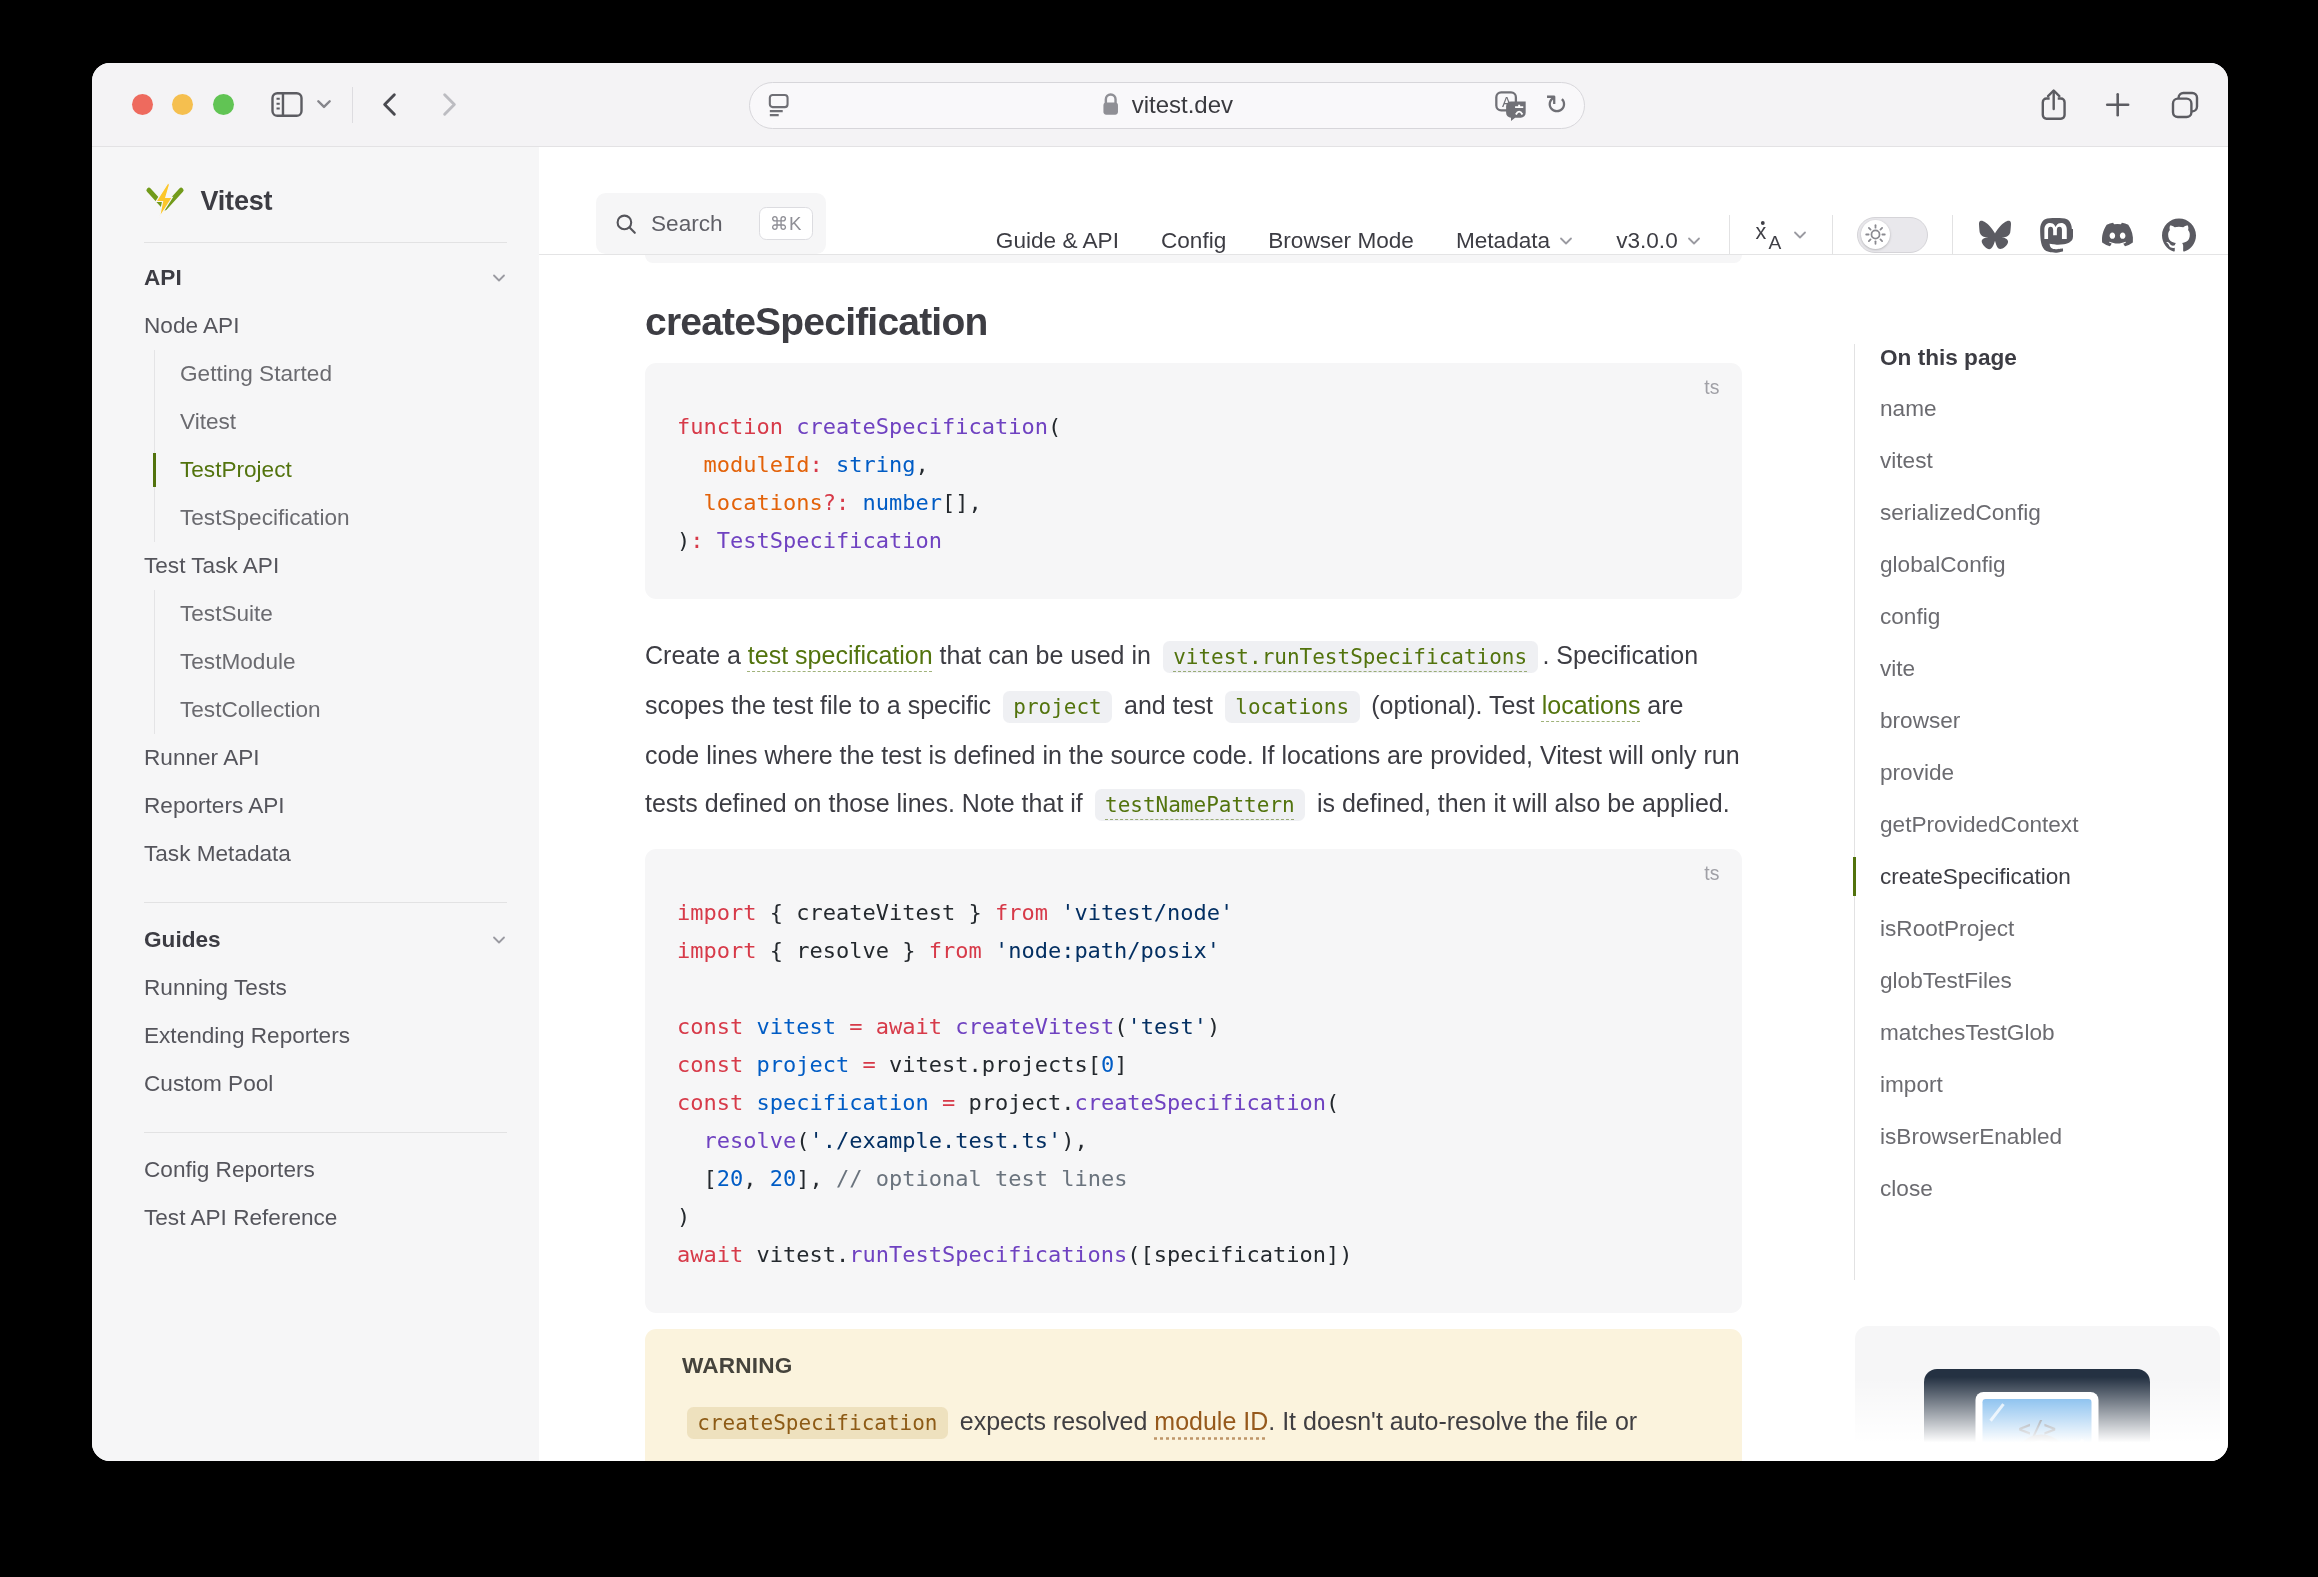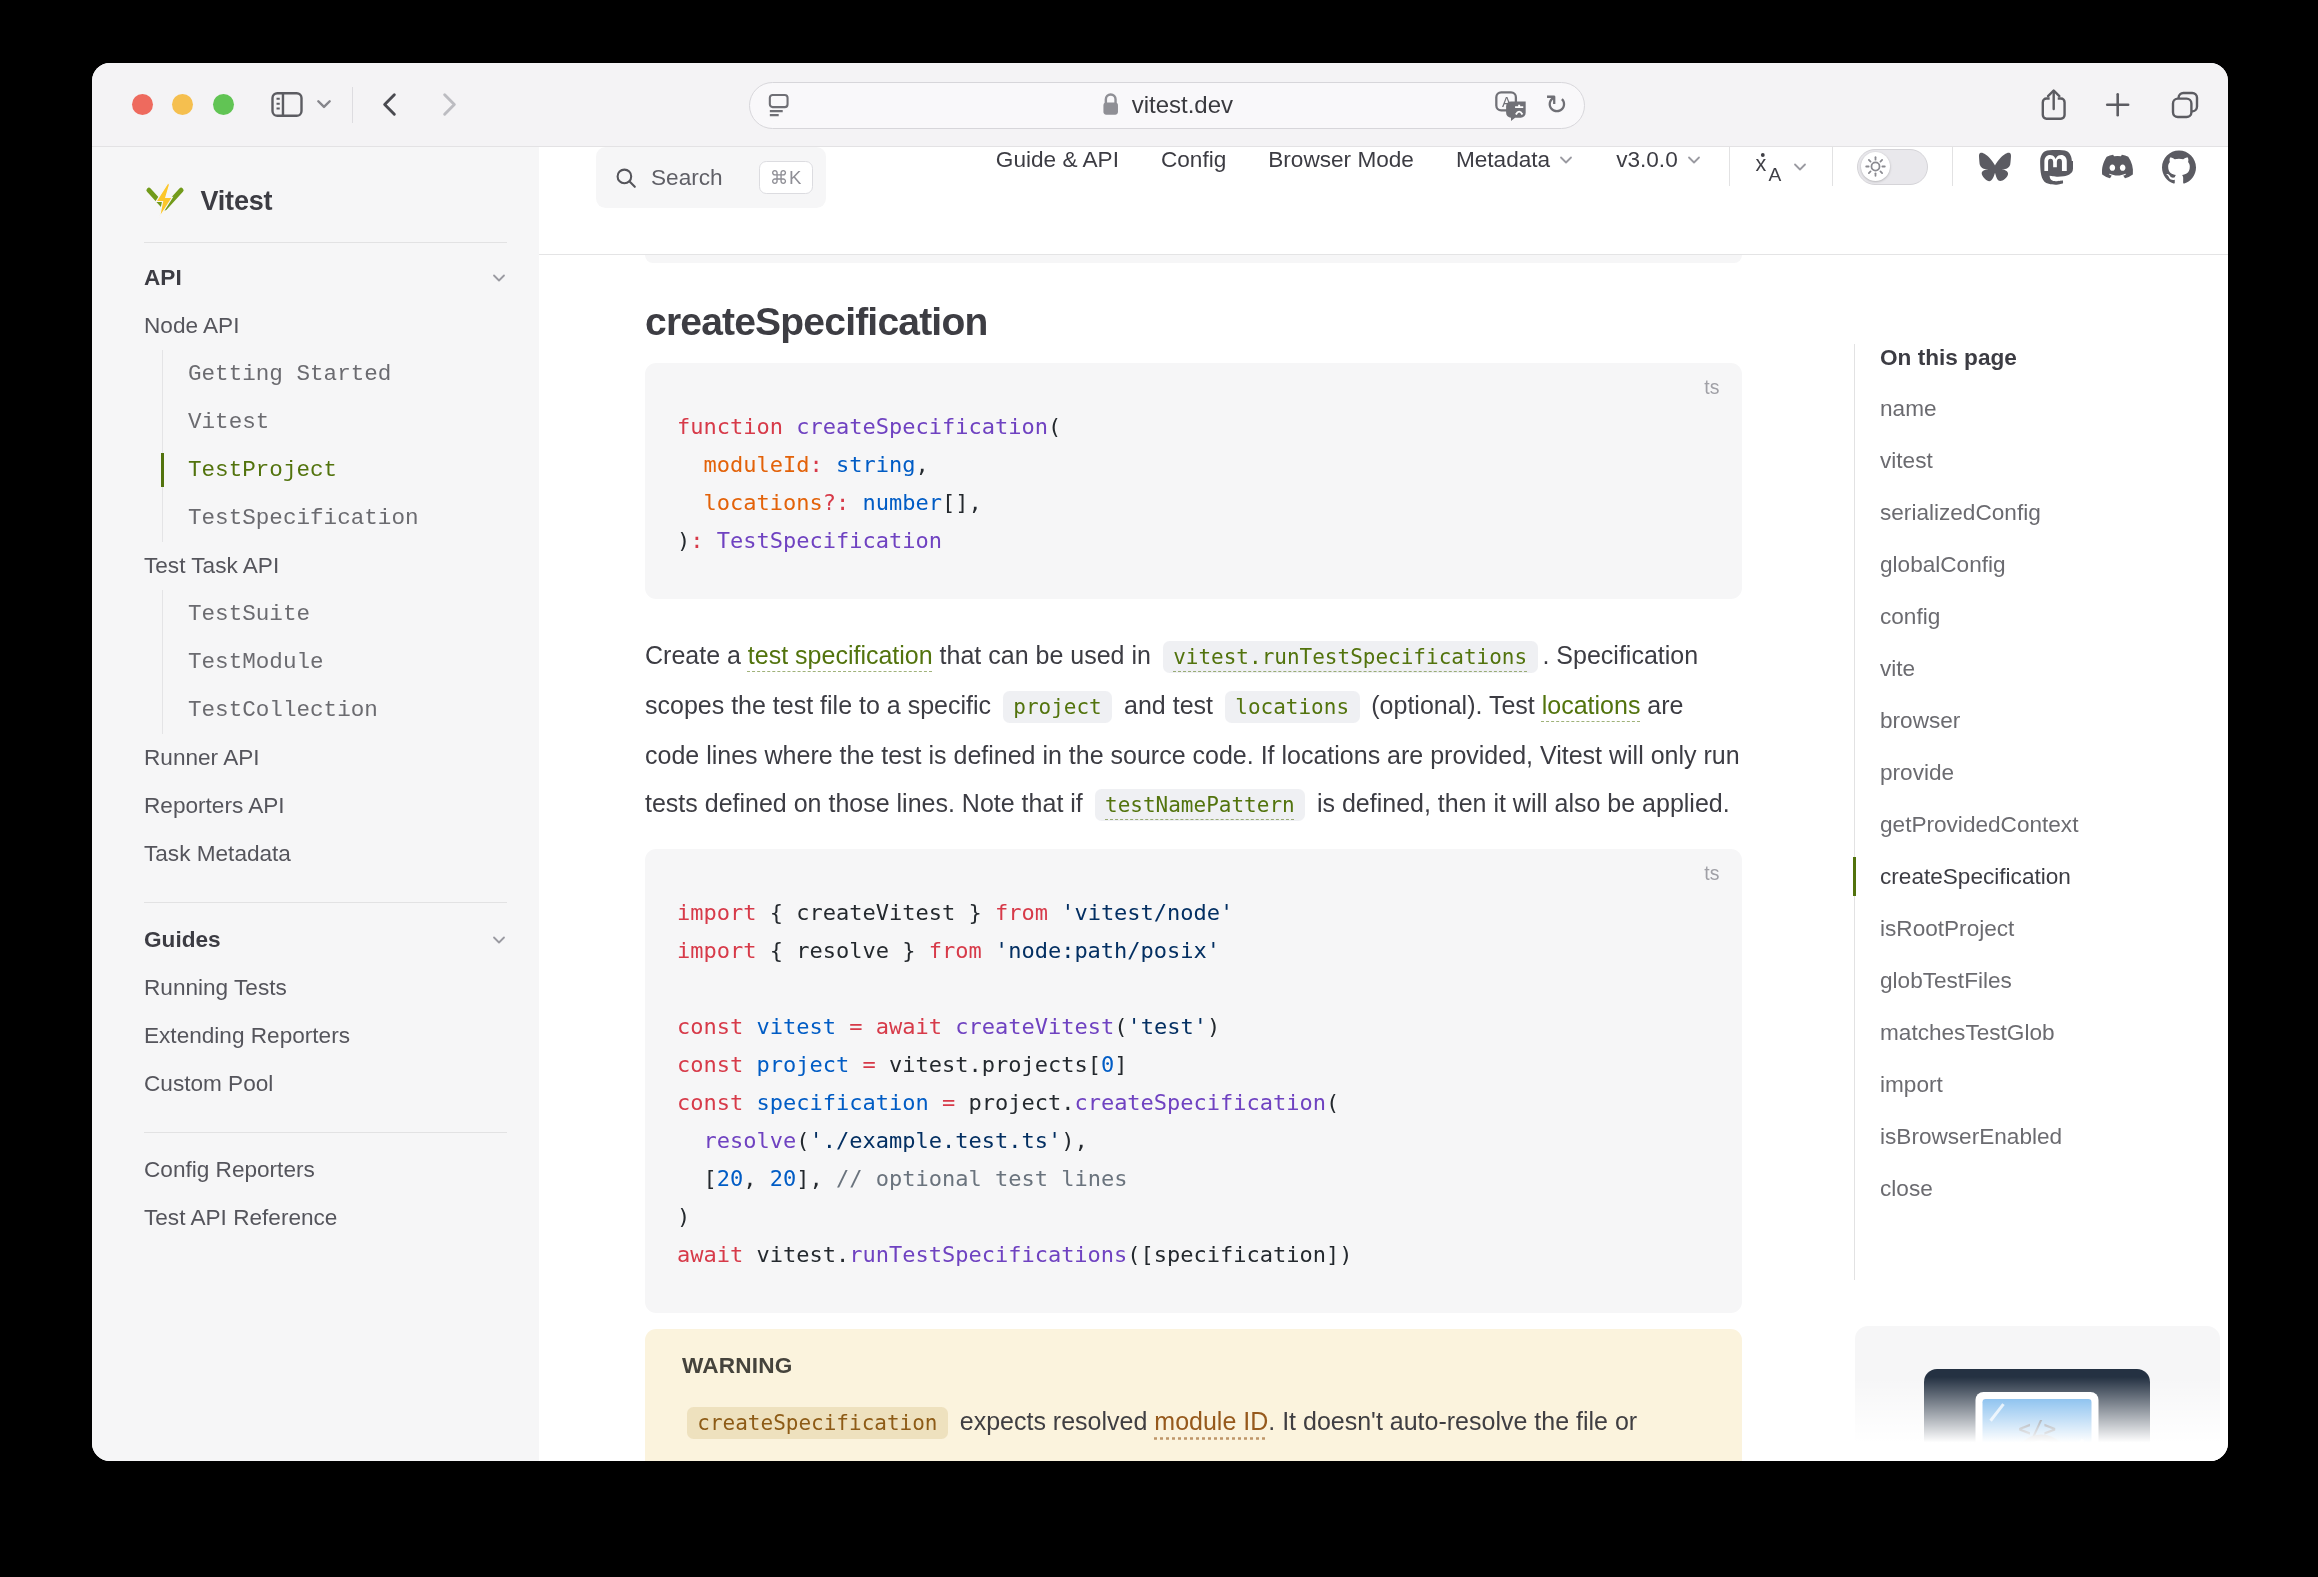--- a/index.html
+++ b/index.html
@@ -27,27 +27,27 @@
   
   .site { flex:1; display:flex; min-height:0; }
   .sidebar { width:447px; flex:0 0 447px; background:#f6f6f7; padding:0 32px 0 52px; overflow:hidden; }
   .logo-row { height:81px; margin-top:13.7px; display:flex; align-items:center; gap:14.5px; }
   .logo-text { font-size:27px; font-weight:700; color:#3c3c43; letter-spacing:-0.2px; }
   .side-divider { border-top:0.8px solid #e2e2e3; margin:0; }
   .side-list { padding-top:11.3px; }
   .side-list .side-divider { margin:24px 0 13px; }
   .side-section { height:48px; display:flex; align-items:center; justify-content:space-between; font-size:22.6px; font-weight:700; color:#3c3c43; cursor:pointer; }
   .side-link { height:48px; display:flex; align-items:center; font-size:22.6px; font-weight:400; color:#55555c; cursor:pointer; }
-  .side-sub { margin-left:18px; border-left:1.6px solid #e4e4e6; padding-left:25px;font-family:Liberation Mono, monospace; }
+  .side-sub { margin-left:10px; border-left:1.6px solid #e4e4e6; padding-left:25px; }
   .side-sublink { position:relative; height:48px; display:flex; align-items:center; font-size:22.6px; color:#6b6b70; cursor:pointer; }
   .side-sublink.active { color:#52730d; font-weight:500; }
   .side-sublink.active::before { content:""; position:absolute; left:-27px; top:7.3px; bottom:7.3px; width:3.2px; background:#52730d; }
 
   .right-col { flex:1; display:flex; flex-direction:column; min-width:0; }
-  .site-header { height:108px; flex:0 0 108px; border-bottom:0.8px solid #e4e4e5; display:flex; align-items:flex-start; padding:0 32px 0 57px; background:#fff; }
+  .site-header { height:108px; flex:0 0 108px; border-bottom:0.8px solid #e4e4e5; display:flex; align-items:flex-end; padding:0 32px 0 57px; background:#fff; }
   .search-btn { display:flex; align-items:center; gap:13px; width:230px; height:61px; background:#f6f6f7; border:none; border-radius:9.7px; padding:0 13px 0 18px; cursor:pointer; }
   .search-label { font-size:22.6px; color:#5f5f66; }
   .kbd { margin-left:auto; background:#fff; border:1.6px solid #dcdce0; border-radius:7.3px; padding:4.8px 9.7px; font-size:18.6px; color:#8f8f96; letter-spacing:0.8px; }
   .main-nav { margin-left:auto; display:flex; align-items:center; gap:42px; }
   .nav-item { display:flex; align-items:center; gap:8px; font-size:22.6px; font-weight:500; color:#3c3c43; cursor:pointer; white-space:nowrap; }
   .header-tools { display:flex; align-items:center; gap:24px; margin-left:27.4px; }
   .vdiv { width:0.8px; height:39px; background:#e2e2e3; }
   .toggle { position:relative; width:71px; height:36px; background:#e9e8ec; border:0.8px solid #d5d4d8; border-radius:18px; cursor:pointer; }
   .knob { position:absolute; left:2.4px; top:2.4px; width:29px; height:29px; background:#fff; border-radius:50%; box-shadow:0 0.8px 2.4px rgba(0,0,0,.25); display:flex; align-items:center; justify-content:center; }
   .social { display:flex; align-items:center; gap:26px; color:#5b5b62; }

